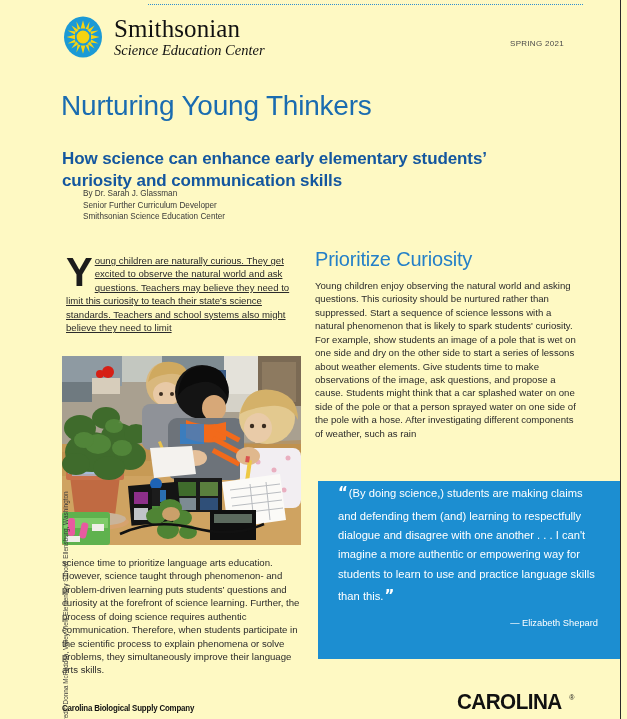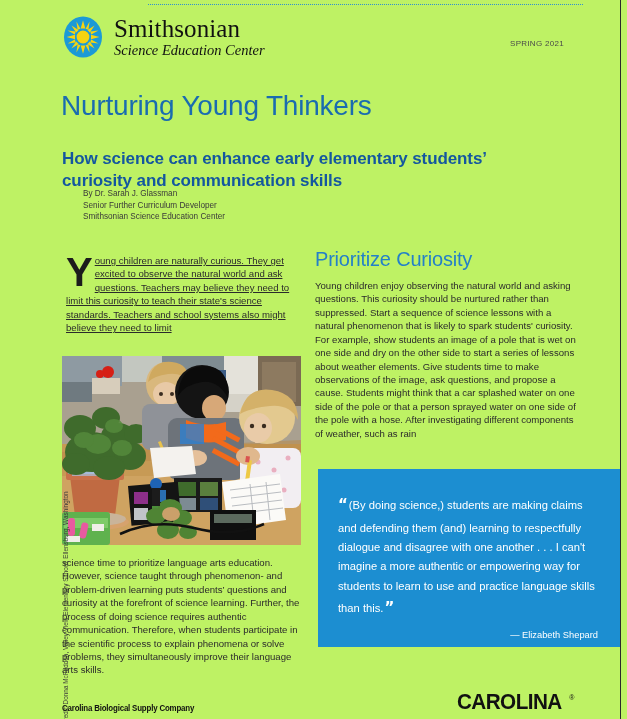--- a/index.html
+++ b/index.html
@@ -8,21 +8,21 @@
     background: #ffffff;
   }
   body {
     font-family: "Liberation Sans", sans-serif;
     -webkit-font-smoothing: antialiased;
   }
   .page {
     position: relative;
     width: 627px;
     height: 719px;
-    background: #bef264;
+    background: #fef9c3;
     overflow: hidden;
   }
   
   .top-rule {
     position: absolute;
     left: 148px;
     top: 4px;
     width: 435px;
     height: 0;
     border-top: 1.5px dotted #2f8fd0;
@@ -177,26 +177,26 @@
   .lower-left-text {
     position: absolute;
     left: 62px;
     top: 556px;
     width: 238px;
   }
   
   .pullquote {
     position: absolute;
     left: 318px;
-    top: 469px;
+    top: 481px;
     width: 302px;
     height: 178px;
     background: #1c8ed1;
     box-sizing: border-box;
-    padding: 24px 20px 10px 20px;
+    padding: 0 20px 10px 20px;
   }
   .quote-text {
     font-size: 11.2px;
     line-height: 1.72;
     color: #ffffff;
     font-weight: 300;
     margin: 0;
   }
   .qmark {
     font-family: "DejaVu Sans", sans-serif;

